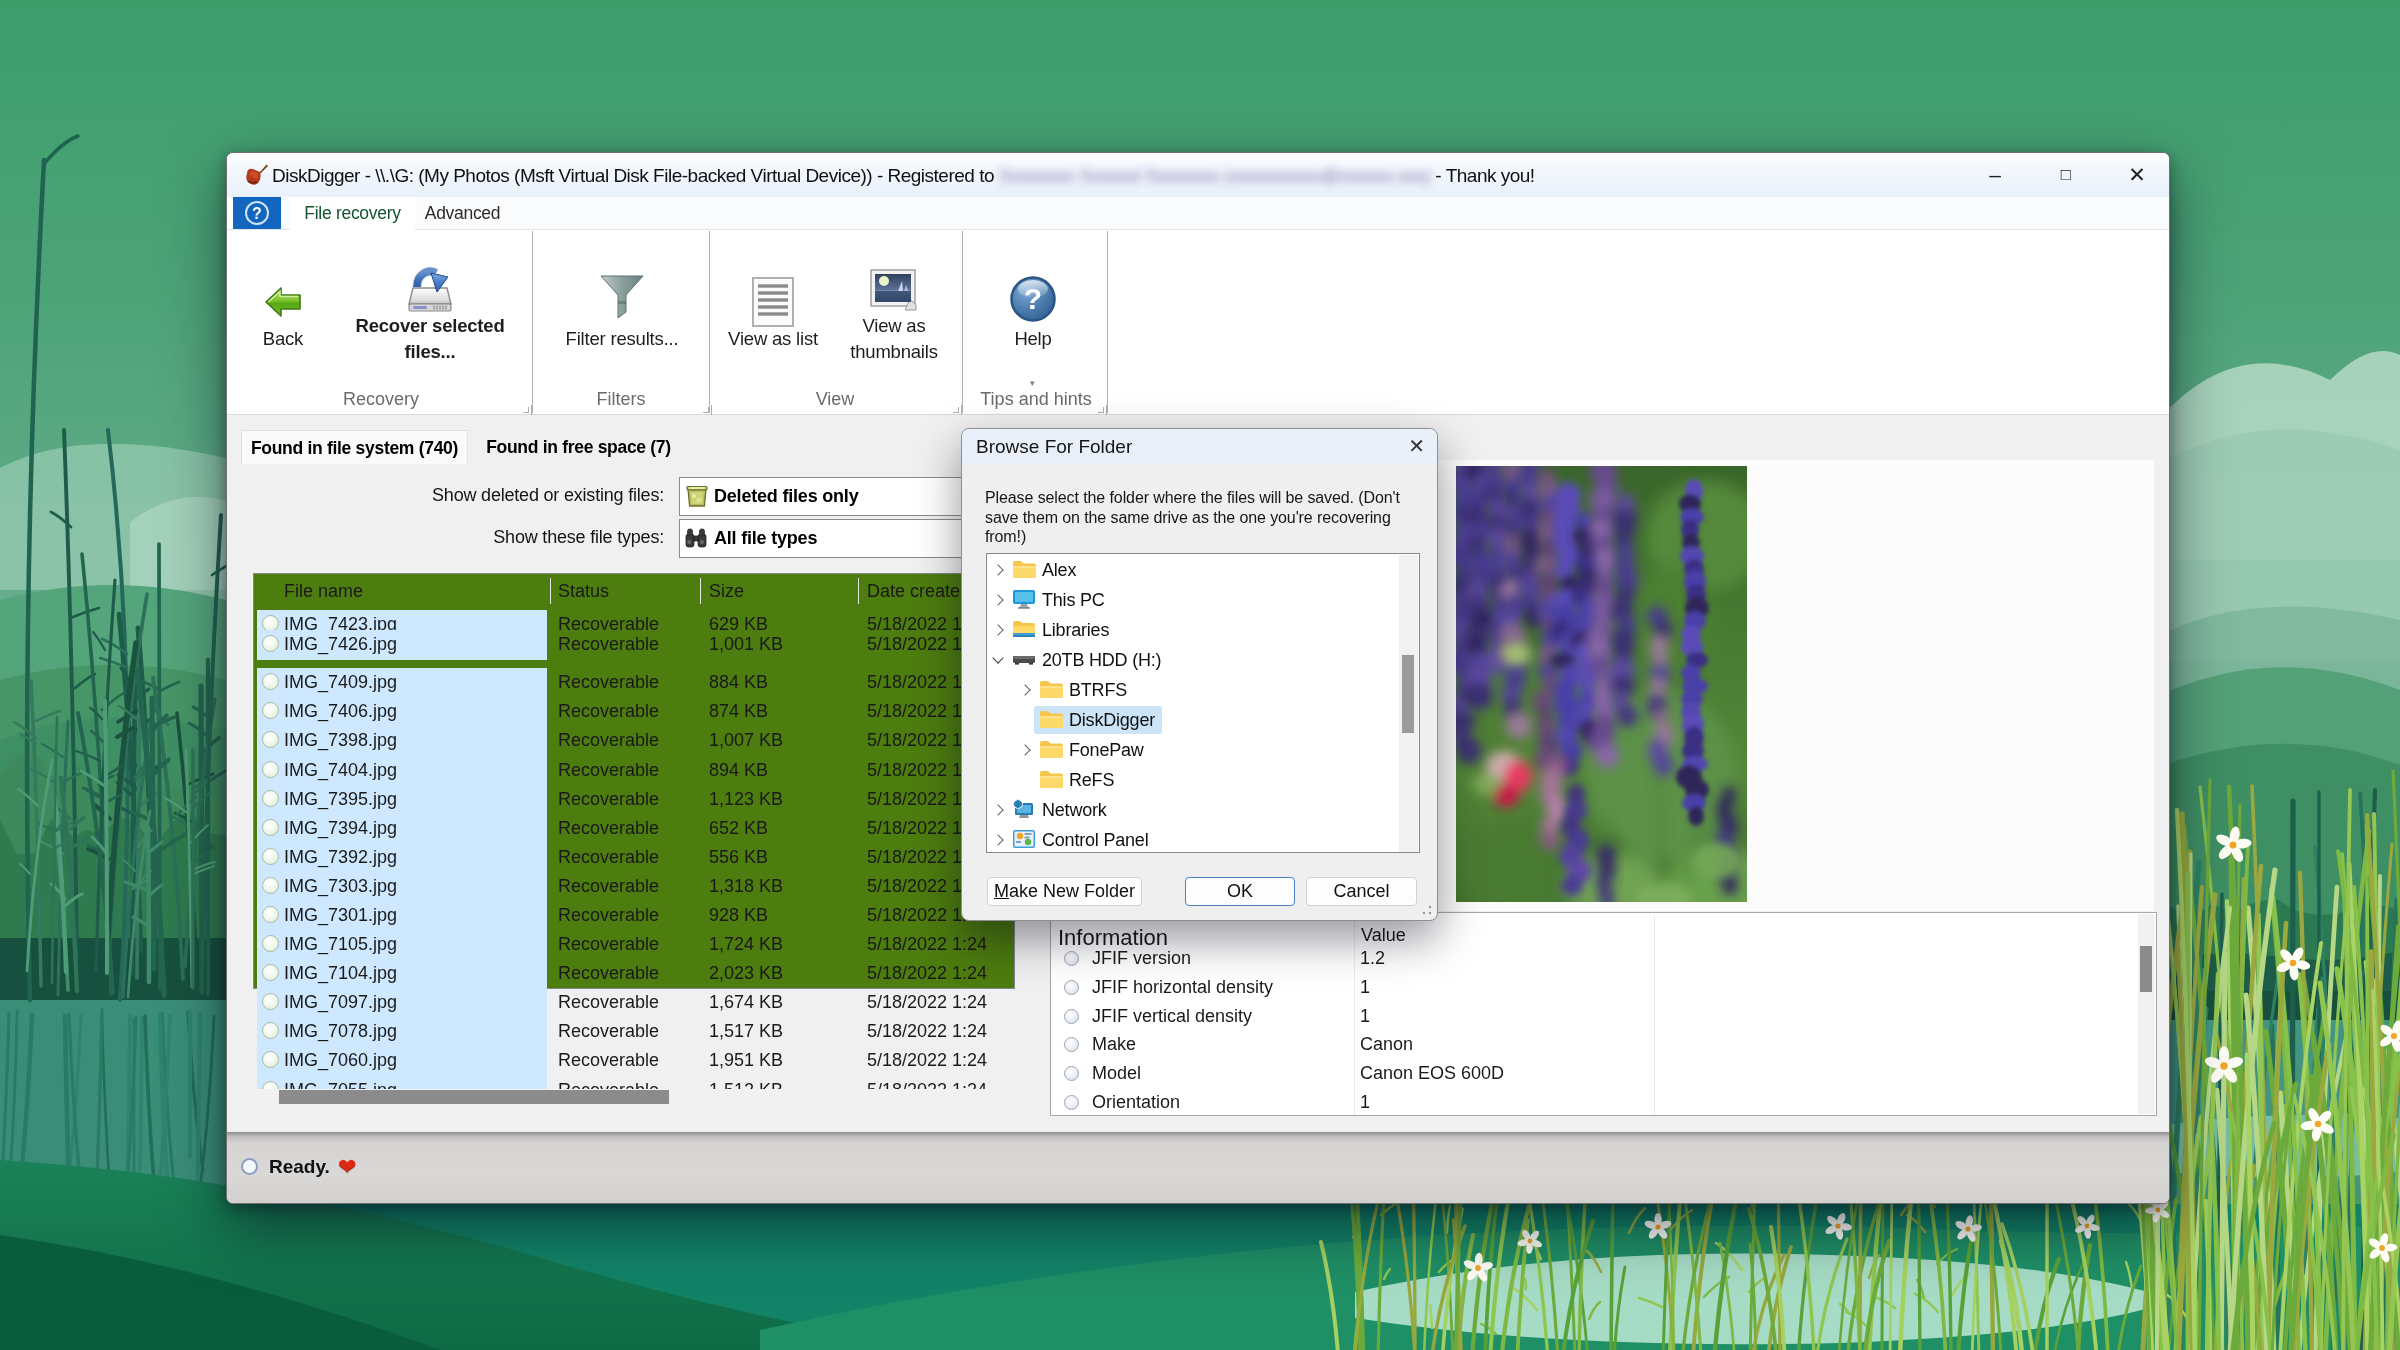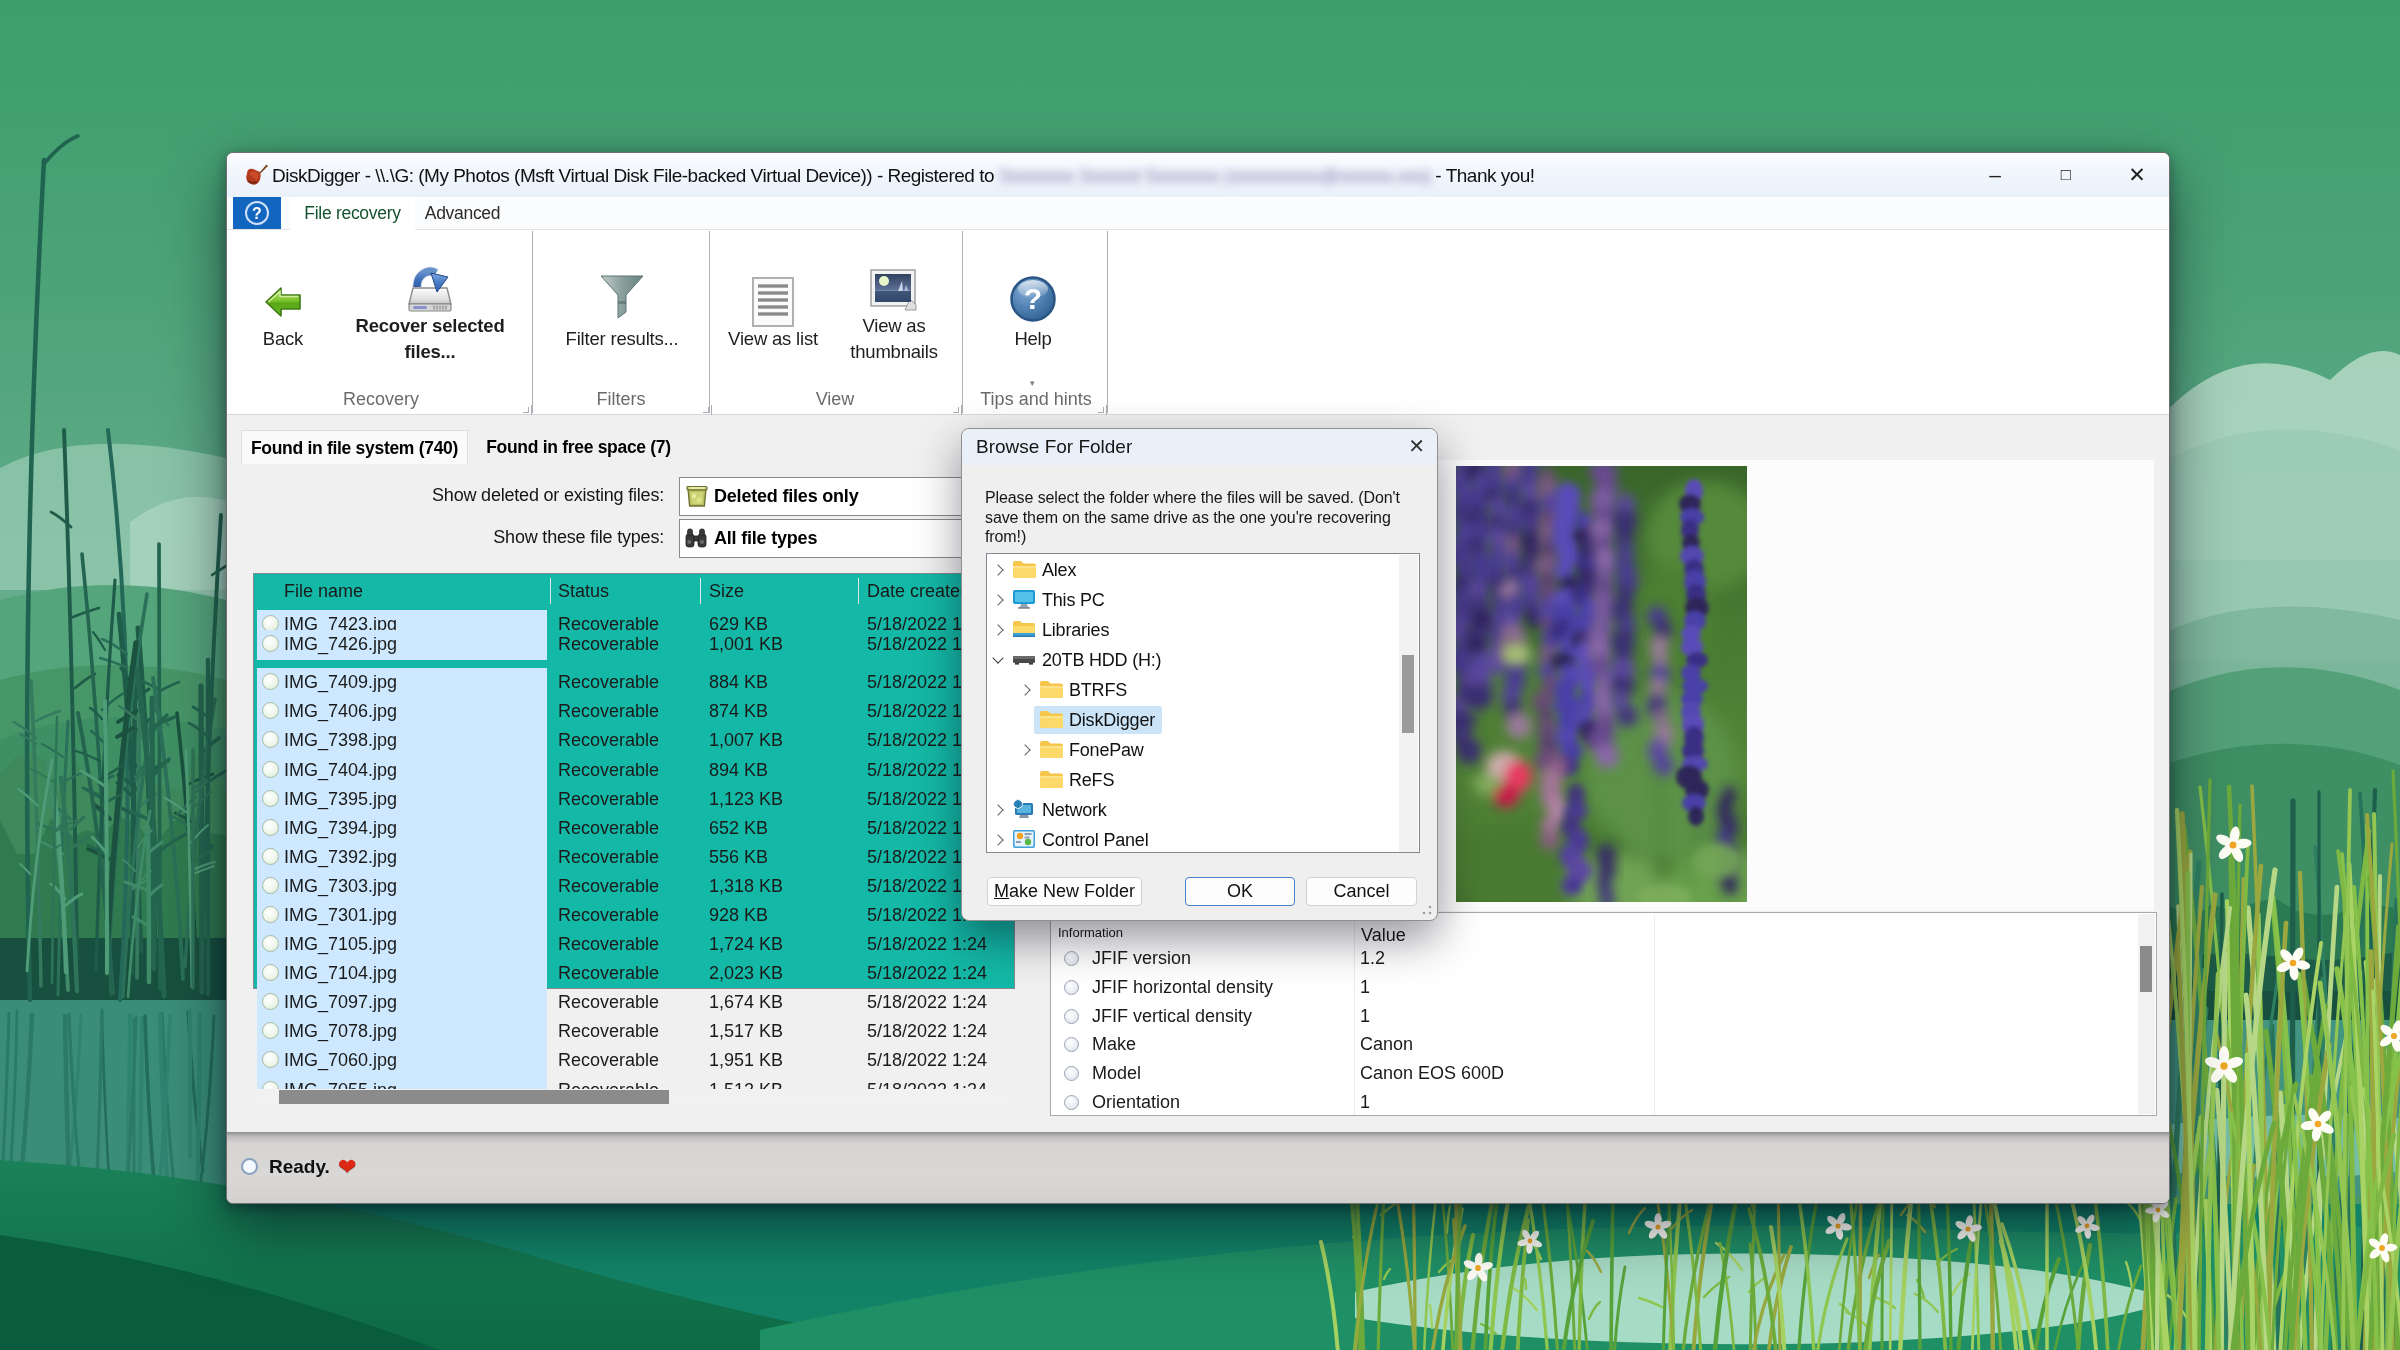--- a/index.html
+++ b/index.html
@@ -28,21 +28,21 @@
 
 #content { position:absolute; left:0; top:262px; width:100%; height:717px; background:#f0f0f0; }
 #ftab1 { position:absolute; left:14px; top:15px; width:227px; height:34px; background:#fafafa; border:1px solid #e0e0e0; border-bottom:none; font-weight:bold; font-size:17.5px; letter-spacing:-0.3px; color:#000; text-align:center; line-height:34px; white-space:nowrap; }
 #ftab2 { position:absolute; left:249px; top:15px; width:205px; height:34px; font-weight:bold; font-size:17.5px; letter-spacing:-0.3px; color:#000; text-align:center; line-height:34px; white-space:nowrap; }
 .flabel { position:absolute; font-size:18px; letter-spacing:-0.2px; color:#151515; text-align:right; width:400px; white-space:nowrap; }
 .dropd { position:absolute; left:452px; width:292px; height:39px; background:#fff; border:1px solid #8a8a8a;padding-left:12px; }
 .dropd b { position:absolute; left:34px; top:8px; font-size:18px; letter-spacing:-0.2px; }
 .dropd .dicon { position:absolute; left:5px; top:6px; }
 
 
-#ftable { position:absolute; left:26px; top:158px; width:762px; height:416px; background:#14b8a6; border:1px solid #828790; }
+#ftable { position:absolute; left:26px; top:158px; width:762px; height:416px; background:#4d7c0f; border:1px solid #828790; }
 .hcol { position:absolute; top:0; height:34px; font-size:18px; color:#1a1a1a; line-height:34px; }
 .hsep { position:absolute; top:4px; width:1px; height:26px; background:#e4e4e4; }
 .trow { position:absolute; left:0; width:760px; height:29px; font-size:18px; color:#1a1a1a; white-space:nowrap; }
 .sel { position:absolute; left:3px; top:-0.5px; width:290px; height:30px; background:#cde8ff; }
 .ricon { position:absolute; left:8px; top:5px; width:17px; height:17px; border-radius:50%;
   background: radial-gradient(circle at 40% 35%, #ffffff 0%, #eef6ea 55%, #d4e8cc 100%); border:1px solid #a8b8a8; }
 .rname { position:absolute; left:30px; top:4px; }
 .rstat { position:absolute; left:304px; top:4px; }
 .rsize { position:absolute; left:455px; top:4px; }
 .rdate { position:absolute; left:613px; top:4px; }
@@ -1301,21 +1301,21 @@
 <ellipse cx="30" cy="318" rx="13" ry="11" fill="#88b060" opacity="0.85"></ellipse>
 <ellipse cx="60" cy="188" rx="15" ry="12" fill="#a8c871" opacity="0.9"></ellipse>
 </g>
 <g filter="url(#b4)">
 <ellipse cx="262" cy="395" rx="24" ry="18" fill="#74a656" opacity="0.9"></ellipse>
 <ellipse cx="208" cy="432" rx="28" ry="14" fill="#80b25e" opacity="0.8"></ellipse>
 </g>
 </svg></div>
       </div>
   <div id="infotable">
-     <div style="position:absolute;left:7px;top:12px;font-size:13px;color:#1a1a1a">Information</div>
+     <div style="position:absolute;left:7px;top:12px;font-size:22px;color:#1a1a1a">Information</div>
      <div style="position:absolute;left:310px;top:12px;font-size:18px;color:#1a1a1a">Value</div>
      <div style="position:absolute;left:303px;top:2px;width:1px;height:200px;background:#ececec"></div>
      <div style="position:absolute;left:603px;top:2px;width:1px;height:200px;background:#ececec"></div>
      <div style="position:absolute;right:1px;top:1px;width:17px;height:200px;background:#f1f1f1">
         <div style="position:absolute;left:2px;top:32px;width:12px;height:46px;background:#8b8b8b"></div>
      </div>
   </div>
   <div class="irow" style="top:798px">
 <div class="icirc"></div>
         <div class="ik">JFIF version</div>

